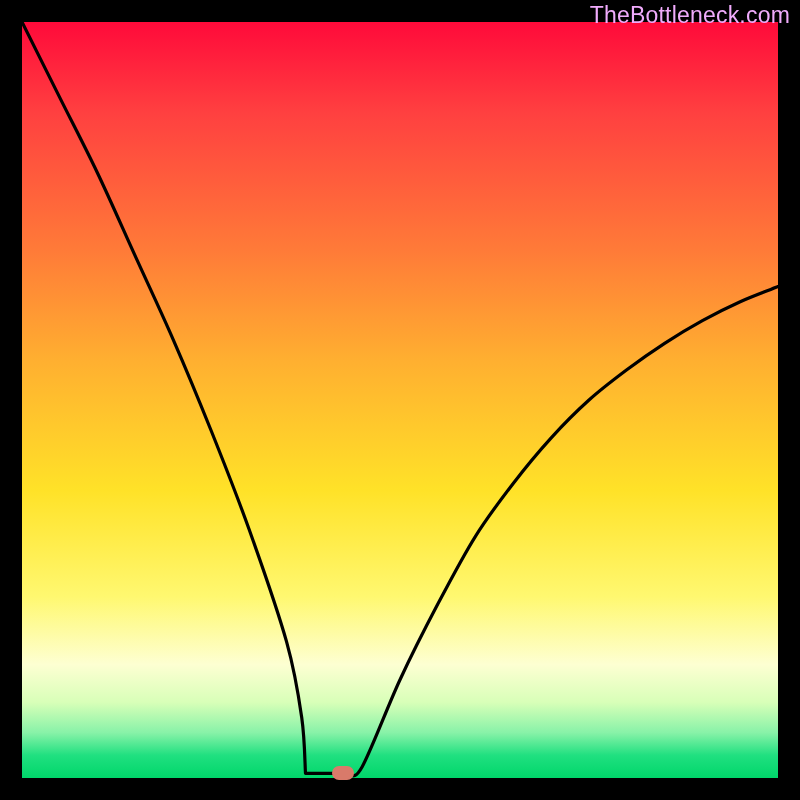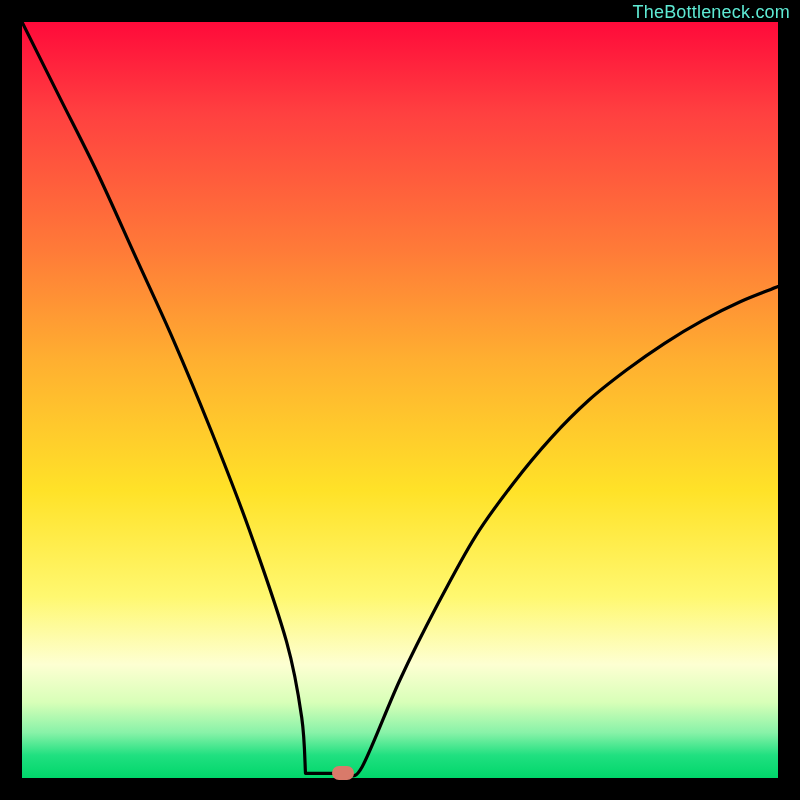--- a/index.html
+++ b/index.html
@@ -27,22 +27,22 @@
       #fdffd2 85%,
       #d8ffb8 90%,
       #88f2a8 94%,
       #20e080 97%,
       #00d66a 100%);
   }
   .watermark {
     position: absolute;
     top: 2px;
     right: 10px;
-    color: #5eead4;
-    font-size: 18px;
+    color: #f0abfc;
+    font-size: 23px;
     font-weight: 500;
     letter-spacing: 0.2px;
     user-select: none;
     text-align: center;
   }
   svg.curve {
     position: absolute;
     left: 0;
     top: 0;
     width: 756px;

